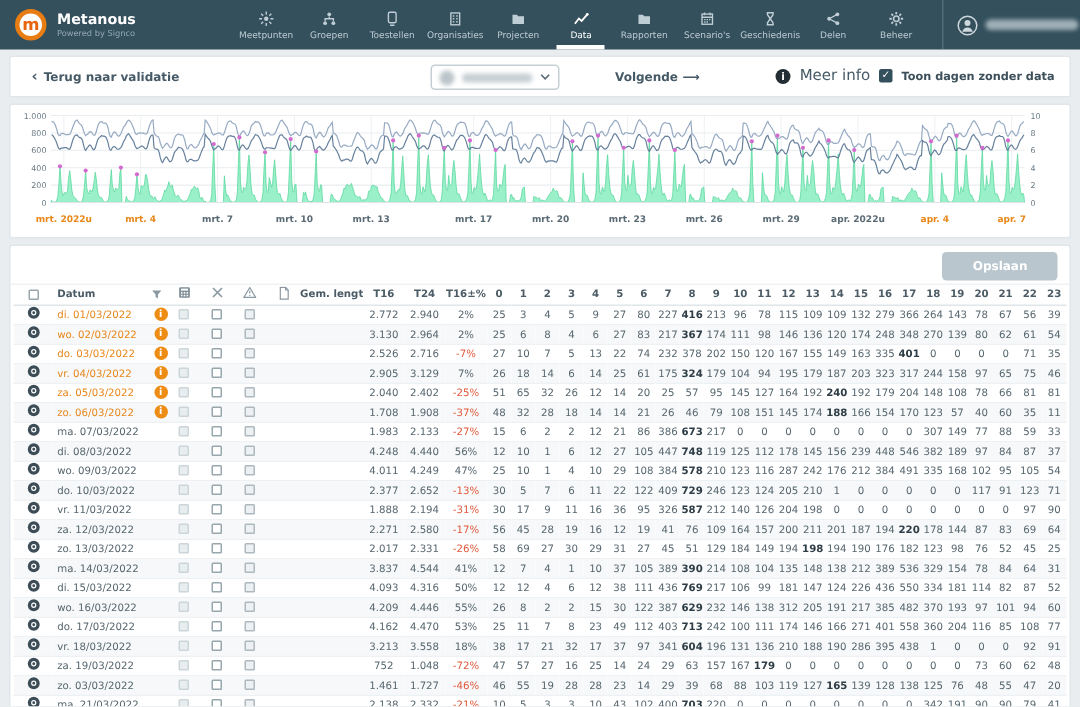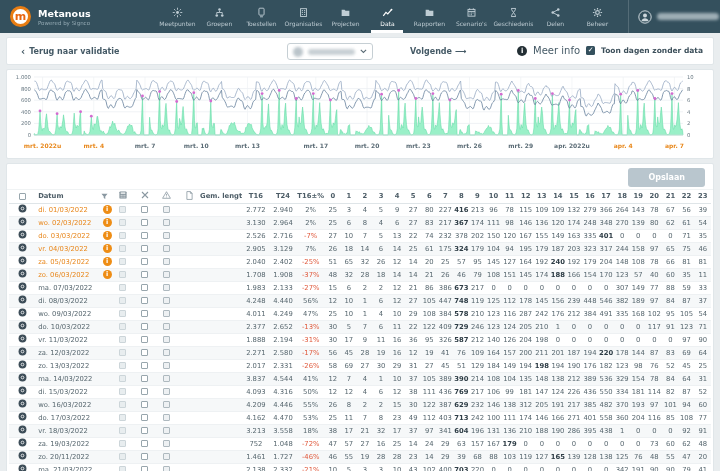--- a/index.html
+++ b/index.html
@@ -1255,21 +1255,21 @@
               <td class="">62</td>
               <td class="">48</td>
             </tr>
             <tr class="">
               <td><span style="cursor:pointer"><svg viewBox="0 0 10 10" width="9" height="9">
                     <circle cx="5" cy="5" r="4.4" fill="#3d4d58"></circle>
                     <circle cx="5" cy="5" r="1.5" fill="none" stroke="#fff" stroke-width=".9"></circle>
                   </svg></span></td>
               <td>
                 <div class="dwrap">
-                  <span class="dt">zo. 20/11/2022</span>
+                  <span class="dt">zo. 03/03/2022</span>
                 </div>
               </td>
               <td><span class="cb dis"></span></td>
               <td><span class="cb"></span></td>
               <td><span class="cb soft"></span></td>
               <td></td>
               <td></td>
               <td>1.461</td>
               <td>1.727</td>
               <td class="neg">-46%</td>

